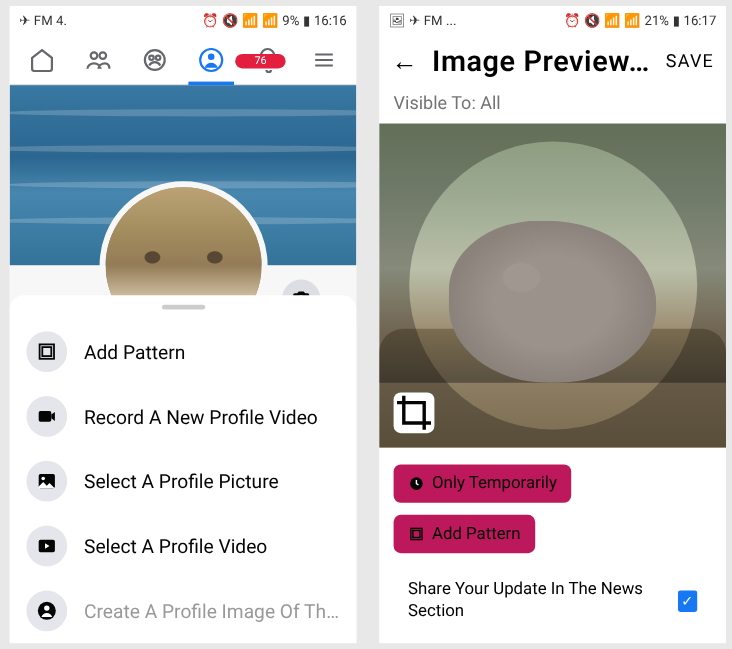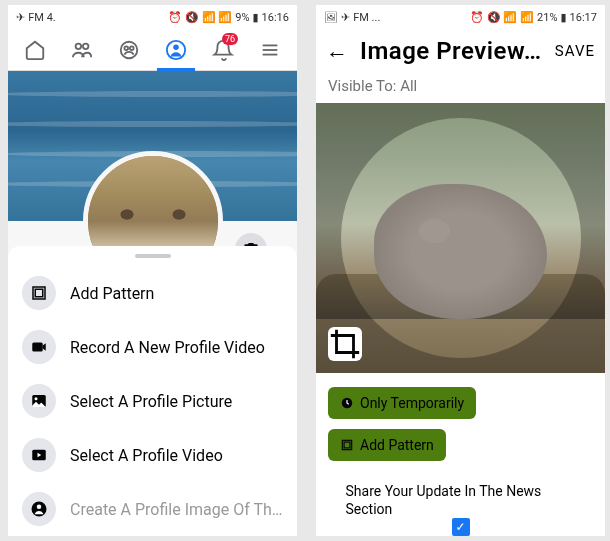--- a/index.html
+++ b/index.html
@@ -12,21 +12,21 @@
     .status-left, .status-right { display: flex; align-items: center; gap: 3px; }
     .status-right span { font-size: 11px; }
     .sig-icon { font-size: 9px; }
     
     
     .nav-tabs { height: 42px; display: flex; justify-content: space-around; align-items: center; border-bottom: 1px solid #ddd; padding: 0 4px; }
     .nav-tab { flex: 1; display: flex; justify-content: center; align-items: center; color: #65676b; position: relative; height: 100%; }
     .nav-tab.active { color: #1877f2; }
     .nav-tab.active::after { content: ''; position: absolute; bottom: -1px; left: 10%; right: 10%; height: 3px; background: #1877f2; }
     .nav-tab svg { width: 22px; height: 22px; }
-    .badge { position: absolute; top: 4px; right: 8px; background: #e41e3f; color: #fff; font-size: 9px; padding: 0 3px; border-radius: 7px; line-height: 12px; }
+    .badge { position: absolute; top: 16px; right: 8px; background: #e41e3f; color: #fff; font-size: 9px; padding: 0 16px; border-radius: 7px; line-height: 12px; }
     
     
     .cover-area { position: relative; height: 200px; }
     .cover-photo { width: 100%; height: 150px; background: linear-gradient(180deg, #3a7ca8 0%, #2d6a95 40%, #4a8cb5 60%, #3577a0 100%); position: relative; overflow: hidden; }
     .wave { position: absolute; width: 120%; height: 6px; background: rgba(255,255,255,0.2); border-radius: 50%; }
     .profile-circle { width: 140px; height: 140px; border-radius: 50%; border: 5px solid #fff; background: linear-gradient(180deg, #b89968 0%, #a08050 50%, #8b6f47 100%); position: absolute; left: 50%; transform: translateX(-50%); bottom: -20px; overflow: hidden; }
     .cat-face { width: 100%; height: 100%; position: relative; background: radial-gradient(ellipse at 30% 45%, #5a4a35 6px, transparent 7px), radial-gradient(ellipse at 70% 45%, #5a4a35 6px, transparent 7px), linear-gradient(180deg, #c0a878 0%, #a89060 30%, #98805a 50%, #d4c4a4 70%, #b8a080 100%); }
     .camera-btn { position: absolute; bottom: 6px; right: 30px; width: 32px; height: 32px; background: #e4e6eb; border-radius: 50%; display: flex; align-items: center; justify-content: center; }
     .overlay-dim { position: absolute; top: 0; left: 0; right: 0; bottom: 0; background: rgba(0,0,0,0.03); }
     
@@ -46,24 +46,24 @@
     .save-btn { font-size: 15px; letter-spacing: 1px; }
     .visible-row { padding: 4px 12px 8px; font-size: 15px; color: #737373; }
     
     .preview-area { position: relative; width: 100%; height: 270px; background: linear-gradient(180deg, #8a9a7a 0%, #9aa890 20%, #babfa8 45%, #9b8a6f 65%, #7a6c50 100%); overflow: hidden; }
     .preview-circle { position: absolute; left: 50%; top: 50%; transform: translate(-50%, -50%); width: 240px; height: 240px; border-radius: 50%; box-shadow: 0 0 0 2000px rgba(0,0,0,0.28); }
     .koala-shape { position: absolute; left: 20%; top: 30%; width: 60%; height: 50%; background: radial-gradient(ellipse at 35% 35%, #a09890 15px, transparent 16px), radial-gradient(ellipse at 50% 50%, #9a928b 40%, #8a827b 70%); border-radius: 45% 55% 50% 50%; }
     .branch { position: absolute; bottom: 20%; left: 0; right: 0; height: 45px; background: linear-gradient(180deg, #7a6c50, #5a5040); border-radius: 20px 20px 0 0; }
     .crop-btn { position: absolute; bottom: 12px; left: 12px; width: 34px; height: 34px; background: #fff; border-radius: 6px; display: flex; align-items: center; justify-content: center; font-size: 14px; }
     
     .btn-row { padding: 14px 12px 6px; }
-    .pill-btn { display: inline-flex; align-items: center; gap: 6px; background: #4d7c0f; border-radius: 6px; padding: 8px 12px; font-size: 14px; margin-bottom: 10px; }
+    .pill-btn { display: inline-flex; align-items: center; gap: 6px; background: #be185d; border-radius: 6px; padding: 8px 12px; font-size: 14px; margin-bottom: 10px; }
     .pill-btn svg { width: 14px; height: 14px; }
     
-    .share-row { display: flex; align-items: center; justify-content: space-between; padding: 6px 24px; flex-direction: column; }
+    .share-row { display: flex; align-items: center; justify-content: space-between; padding: 6px 24px; }
     .share-text { font-size: 14px; max-width: 230px; line-height: 1.25; }
     .checkbox { width: 18px; height: 18px; background: #1877f2; border-radius: 2px; display: flex; align-items: center; justify-content: center; color: #fff; font-size: 12px; }
   </style>
 </head>
 <body>
 
 <div class="phone">
   <div class="status-bar">
     <div class="status-left">
       <span>✈</span>

